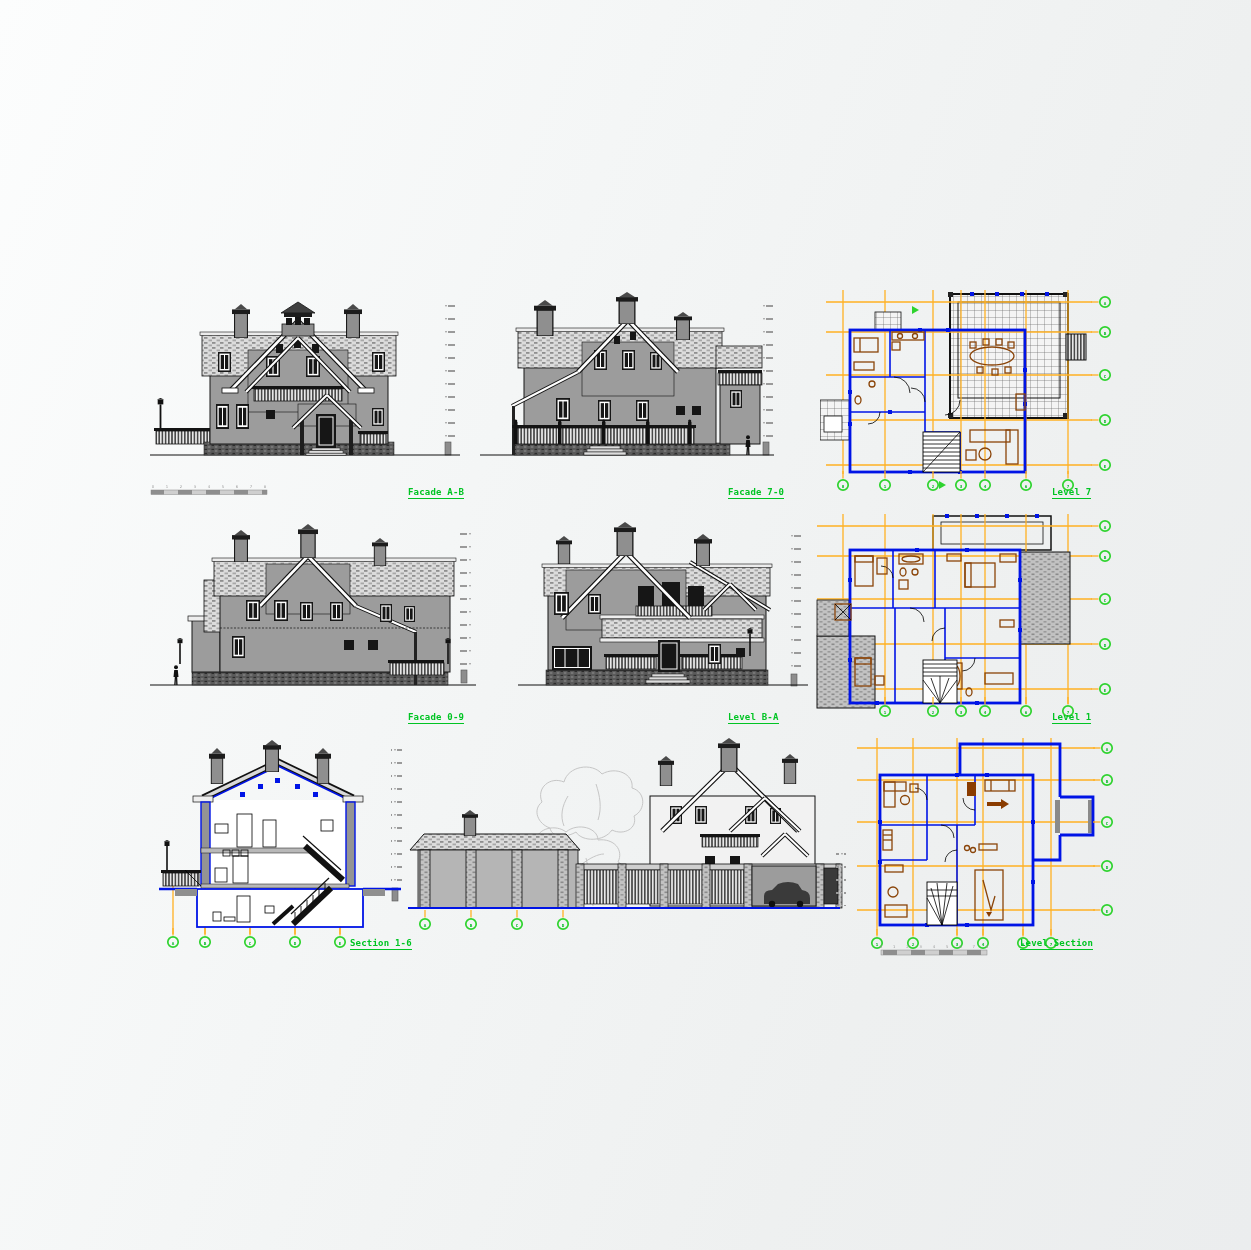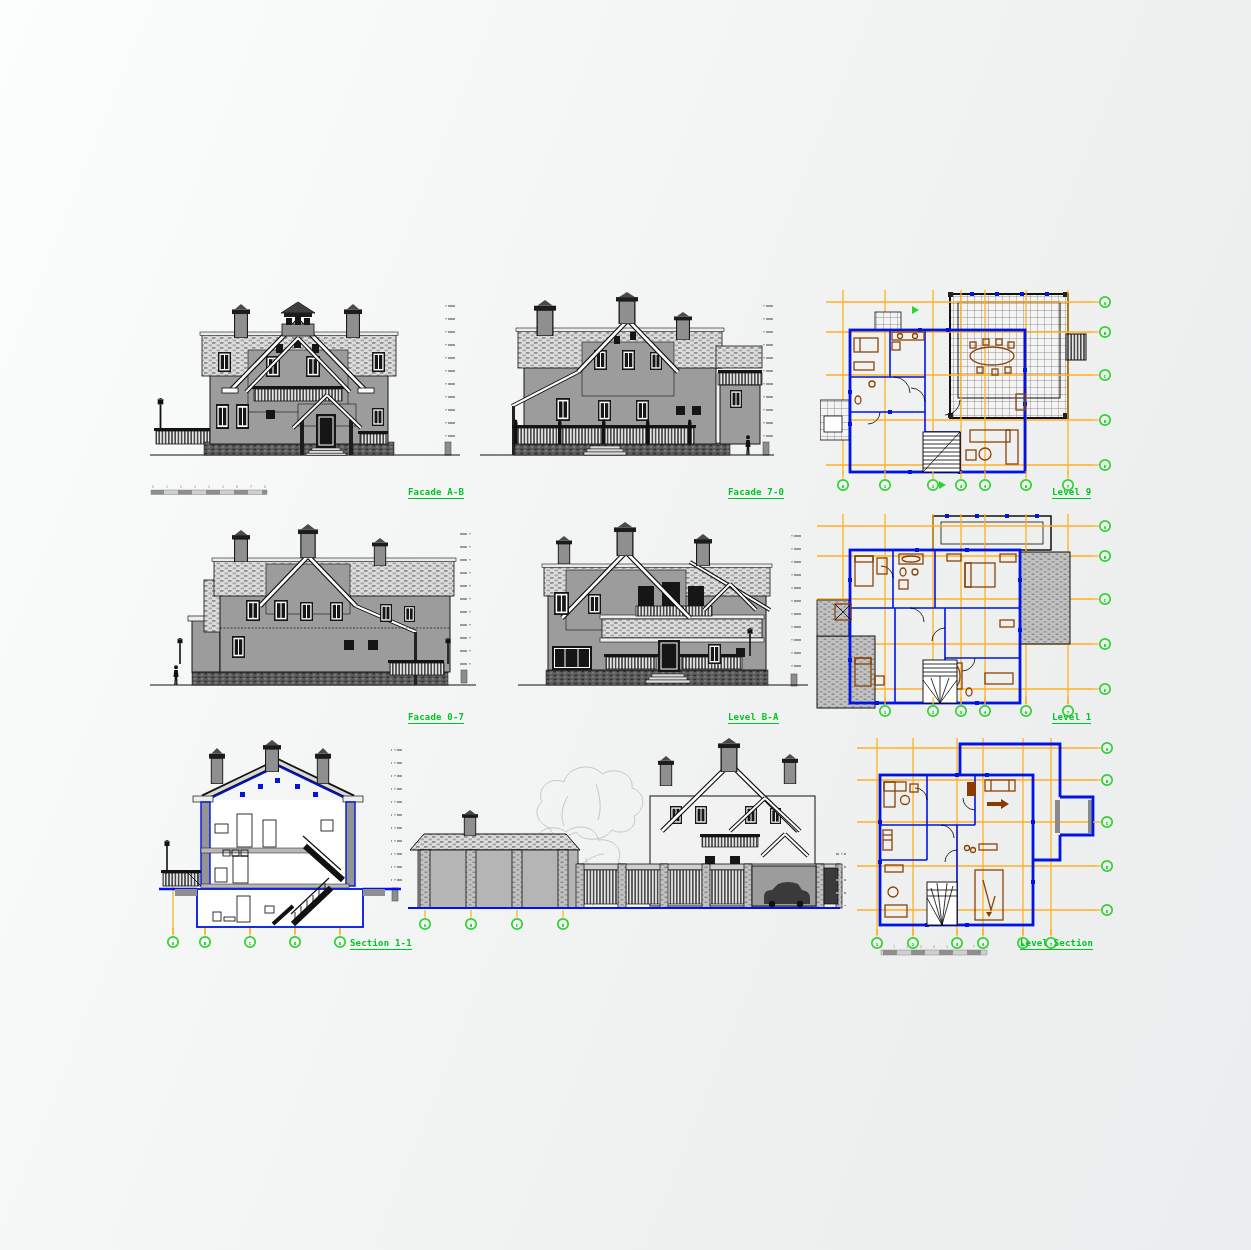--- a/index.html
+++ b/index.html
@@ -906,20 +906,20 @@
           <text x="105.5" y="218" class="tickt">6</text>
           <text x="118.75" y="218" class="tickt">7</text>
           <text x="132" y="218" class="tickt">8</text>
         </g>
       <rect x="26" y="220" width="106" height="5" fill="url(#sbar)" stroke="#888" stroke-width="0.5"></rect>
     </svg>
   </section>
 
   <div class="lbl" style="left:408px;top:487px">Facade A-B</div>
   <div class="lbl" style="left:728px;top:487px">Facade 7-0</div>
-  <div class="lbl" style="left:1052px;top:487px">Level 9</div>
-  <div class="lbl" style="left:408px;top:712px">Facade 0-7</div>
+  <div class="lbl" style="left:1052px;top:487px">Level 7</div>
+  <div class="lbl" style="left:408px;top:712px">Facade 0-9</div>
   <div class="lbl" style="left:728px;top:712px">Level B-A</div>
   <div class="lbl" style="left:1052px;top:712px">Level 1</div>
-  <div class="lbl" style="left:350px;top:938px">Section 1-1</div>
+  <div class="lbl" style="left:350px;top:938px">Section 1-6</div>
   <div class="lbl" style="left:1020px;top:938px">Level Section</div>
 
 </div>
 
 </body></html>

